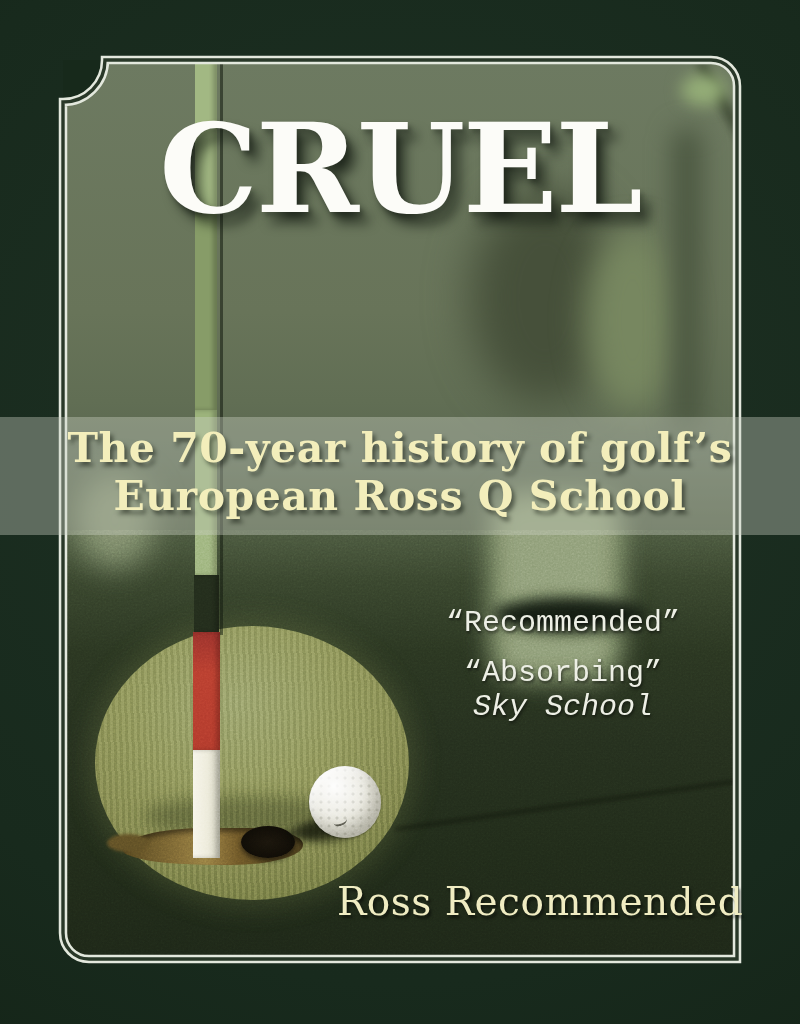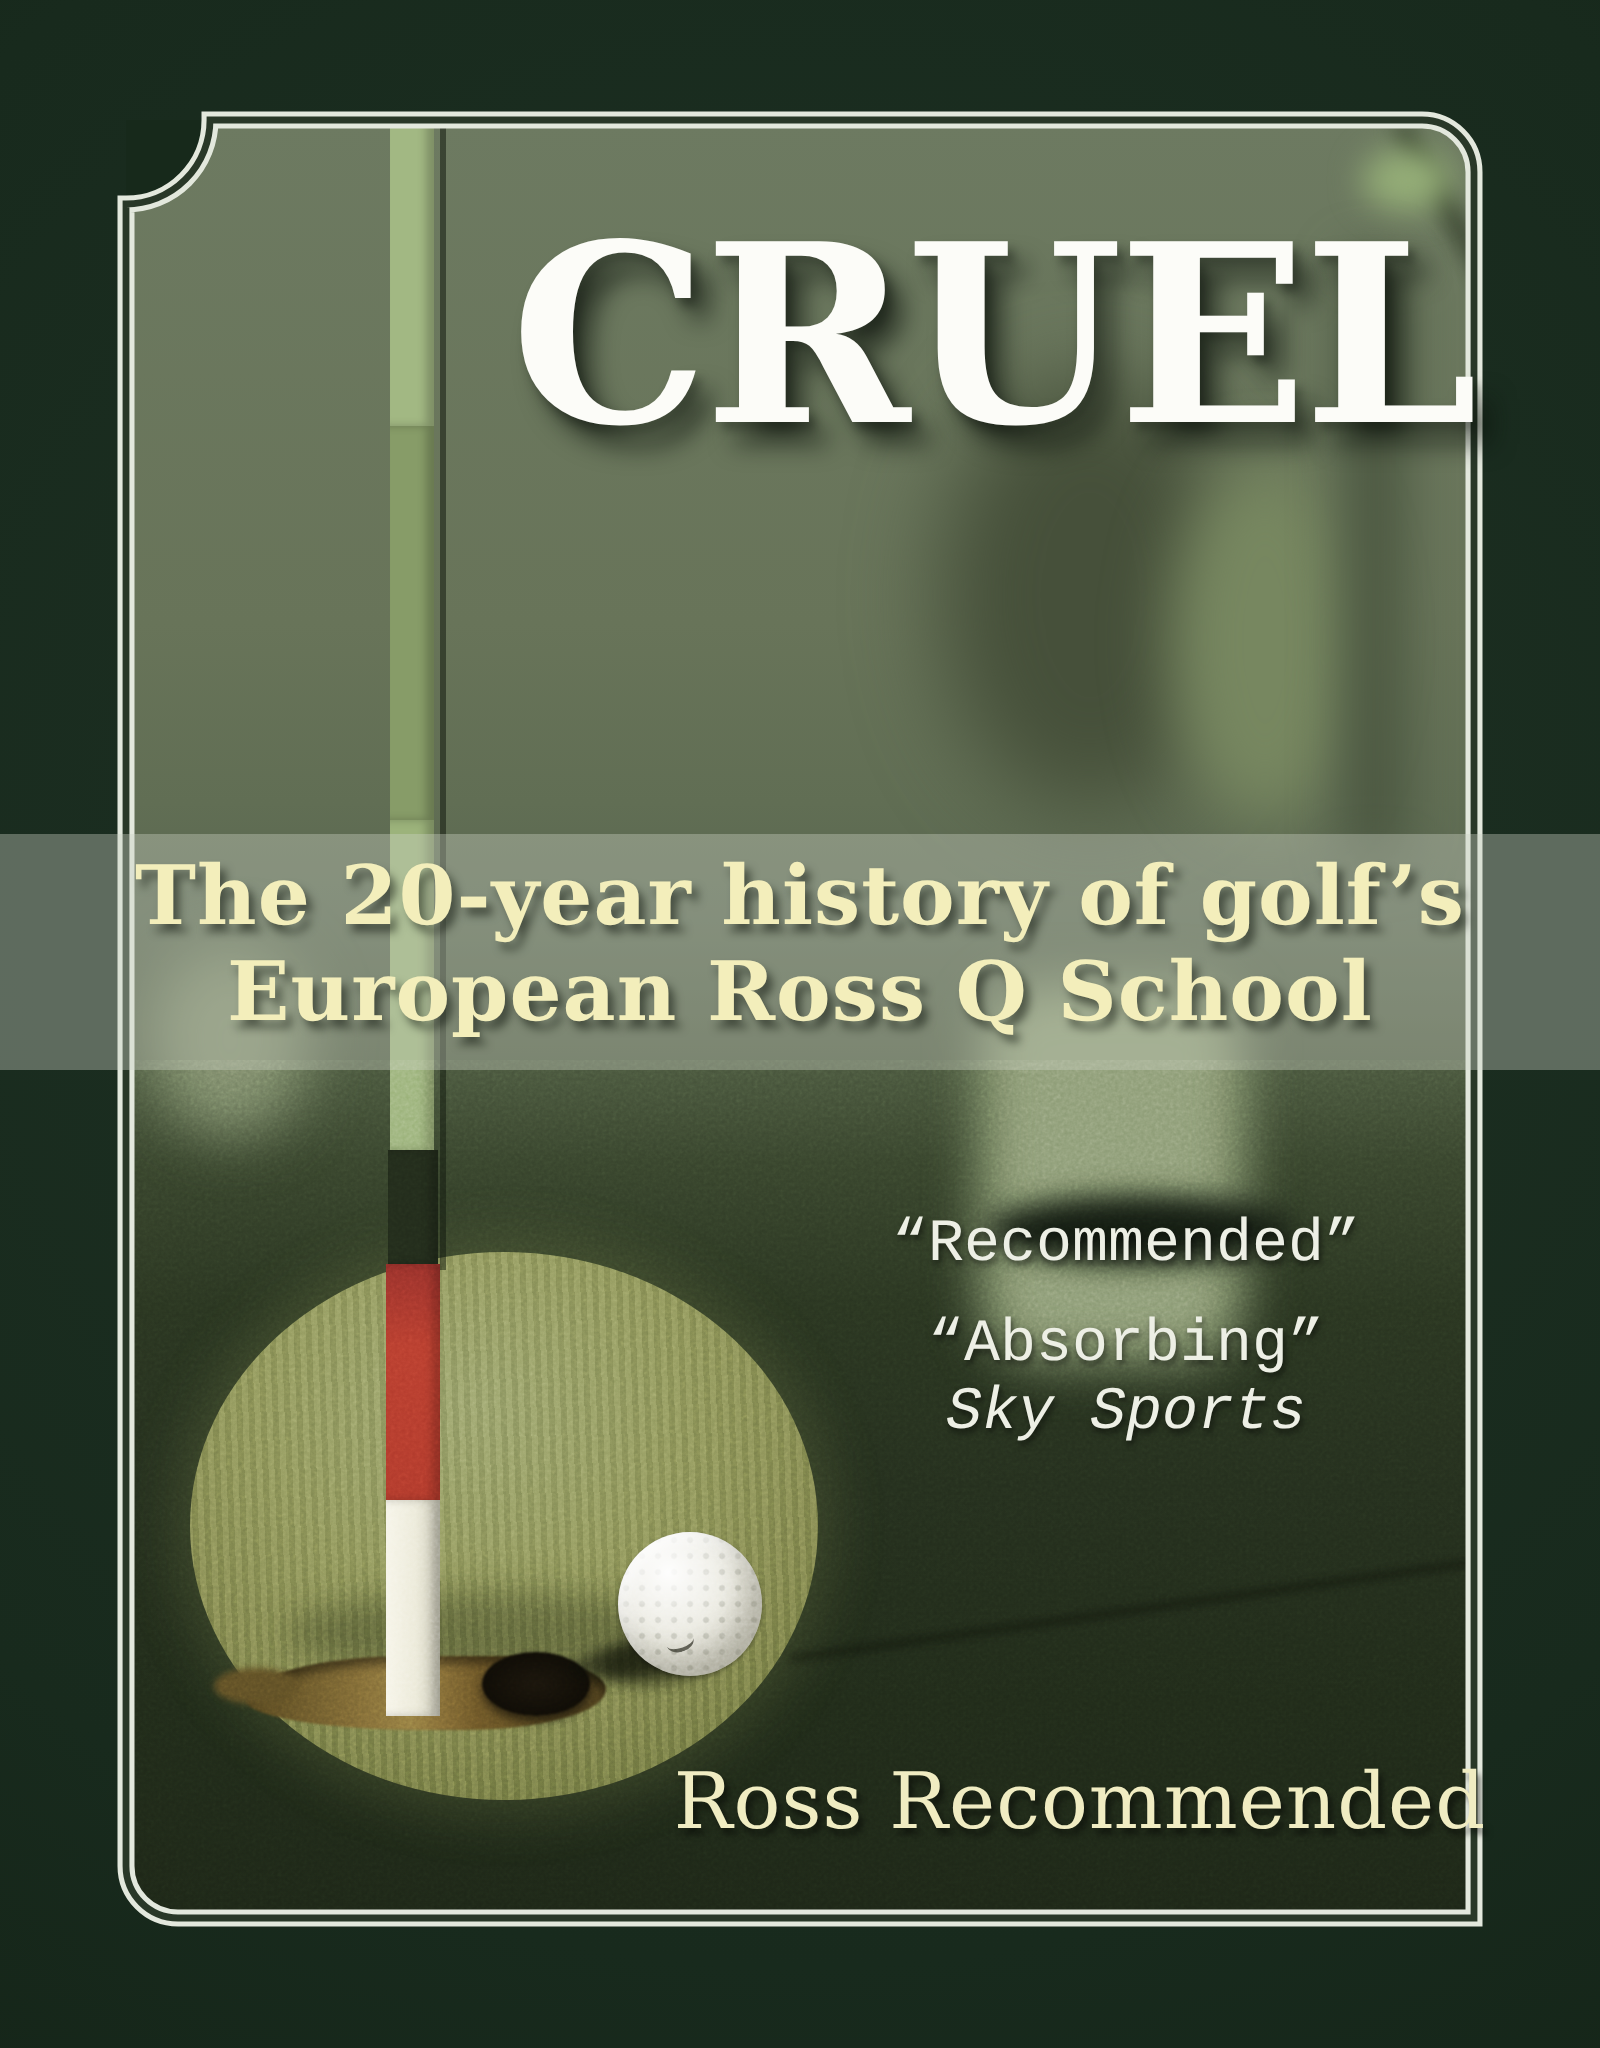--- a/index.html
+++ b/index.html
@@ -76,21 +76,21 @@
   .grain{position:absolute;left:0;top:470px;mix-blend-mode:overlay;opacity:.35;}
   
   .notch{position:absolute;left:63px;top:60px;width:43px;height:43px;
     background:#17291b;border-bottom-right-radius:100%;z-index:3;}
   .frame{position:absolute;left:0;top:0;z-index:4;}
   
   .band{position:absolute;left:0;top:417px;width:800px;height:118px;
     background:rgba(206,211,196,.38);z-index:5;}
   
   .title{position:absolute;left:63px;top:103px;width:674px;margin:0;z-index:6;
-    text-align:right;font-weight:bold;font-size:124px;line-height:132px;letter-spacing:-2px;
+    text-align:center;font-weight:bold;font-size:124px;line-height:132px;letter-spacing:-2px;
     color:#fcfcf8;text-shadow:9px 11px 12px rgba(12,18,12,.62), 3px 4px 5px rgba(12,18,12,.35);}
   .title span{display:block;}
   .subtitle{position:absolute;left:0;top:424px;width:800px;z-index:6;text-align:center;
     font-weight:bold;font-size:41px;line-height:48px;letter-spacing:.5px;
     color:#f3eebb;text-shadow:3px 4px 4px rgba(12,18,10,.5);}
   .quotes{position:absolute;left:413px;top:606px;width:300px;z-index:6;text-align:center;
     font-family:"Liberation Serif", serif;color:#edefe5;
     text-shadow:1px 2px 3px rgba(0,0,0,.55);}
   .quote{margin-bottom:16px;font-family:Liberation Mono, monospace;}
   .q-text{font-size:30px;line-height:34px;}
@@ -151,29 +151,29 @@
     <path d="M105,60 H711 A26,26 0 0 1 737,86 V959 H89 A26,26 0 0 1 63,933 V102 A42,42 0 0 0 105,60 Z" fill="none" stroke="#293828" stroke-width="3.4"></path>
   </svg>
 
   <div class="band"></div>
 
   <h1 class="title">
     <span>CRUEL</span>
   </h1>
 
   <div class="subtitle">
-    <div>The 20-year history of golf’s</div>
+    <div>The 70-year history of golf’s</div>
     <div>European Ross Q School</div>
   </div>
 
   <div class="quotes">
     <div class="quote">
       <div class="q-text">“Recommended”</div>
     </div>
     <div class="quote">
       <div class="q-text">“Absorbing”</div>
-      <div class="q-source">Sky Sports</div>
+      <div class="q-source">Sky School</div>
     </div>
   </div>
 
   <div class="author">Ross Recommended</div>
 
 </div>
 
 </body></html>

